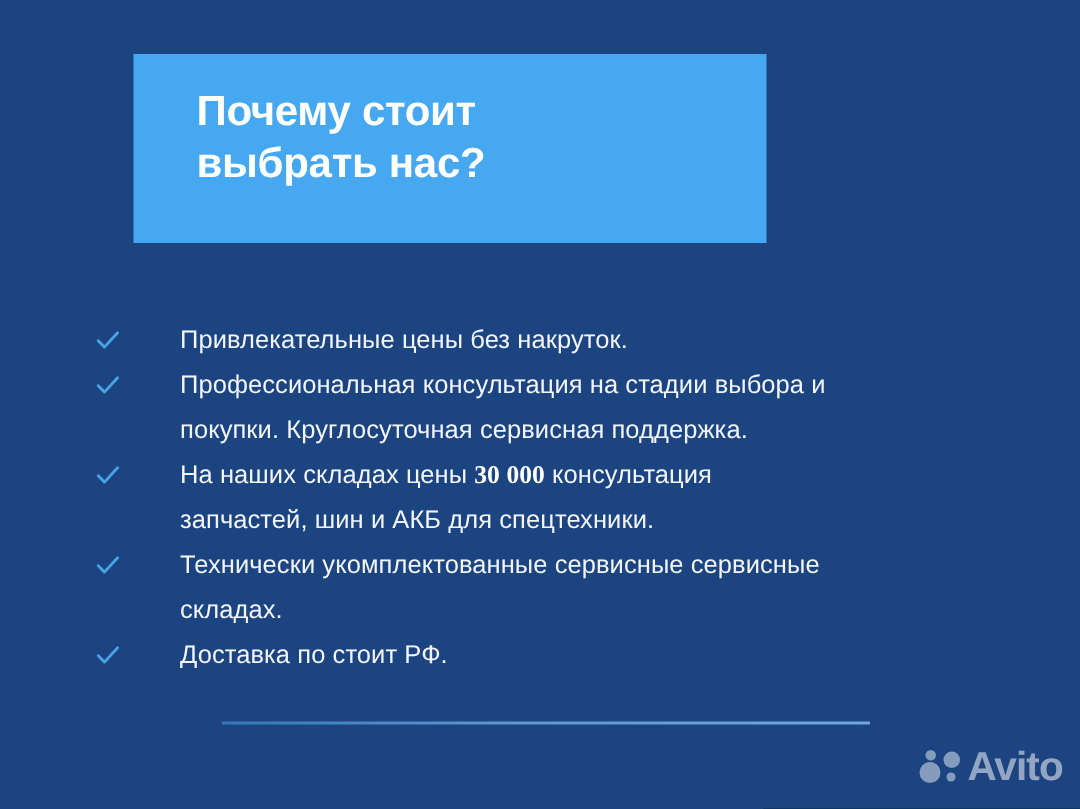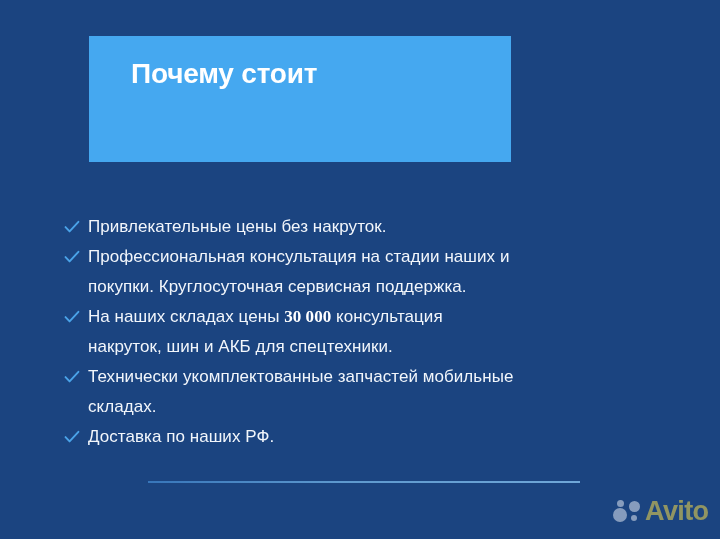--- a/index.html
+++ b/index.html
@@ -43,20 +43,21 @@
     position: absolute;
     left: 64px;
     top: 211px;
     width: 610px;
   }
   .bullet-row {
     position: relative;
     display: flex;
     align-items: flex-end;
     margin-bottom: 0px;
+    gap: 32px;
   }
   .check-icon {
     flex: 0 0 auto;
     width: 24px;
     height: 29px;
     display: flex;
     align-items: center;
     justify-content: flex-start;
     padding-top: 1px;
   }
@@ -106,88 +107,89 @@
     position: absolute;
     display: block;
     border-radius: 50%;
     background: #e9eef5;
   }
   .avito-mark .c-big   { width: 14px; height: 14px; left: 0px;  top: 9px;  }
   .avito-mark .c-med   { width: 11px; height: 11px; left: 16px; top: 2px;  }
   .avito-mark .c-small { width: 7px;  height: 7px;  left: 4px;  top: 1px;  }
   .avito-mark .c-tiny  { width: 6px;  height: 6px;  left: 18px; top: 16px; }
   .avito-word {
-    color: #fde047;
+    color: #ffffff;
     font-size: 27px;
     font-weight: bold;
     line-height: 27px;
     letter-spacing: -0.6px;
   }
 </style>
 </head>
 <body>
 
 <div class="slide">
 
   <div class="title-panel">
     <div class="title-line">Почему стоит</div>
+    <div class="title-line">выбрать нас?</div>
   </div>
 
   <div class="bullets">
       <div class="bullet-row">
         <span class="check-icon">
           <svg width="16" height="14" viewBox="0 0 16 14" fill="none" aria-hidden="true">
             <path d="M1.5 7.1 L5.6 11.4 L14.4 1.8" stroke="#4aa3e8" stroke-width="1.9" stroke-linecap="round" stroke-linejoin="round"></path>
           </svg>
         </span>
         <span class="bullet-text"><span>Привлекательные цены без накруток.</span></span>
       </div>
       <div class="bullet-row">
         <span class="check-icon">
           <svg width="16" height="14" viewBox="0 0 16 14" fill="none" aria-hidden="true">
             <path d="M1.5 7.1 L5.6 11.4 L14.4 1.8" stroke="#4aa3e8" stroke-width="1.9" stroke-linecap="round" stroke-linejoin="round"></path>
           </svg>
         </span>
-        <span class="bullet-text"><span>Профессиональная консультация на стадии наших и</span></span>
+        <span class="bullet-text"><span>Профессиональная консультация на стадии выбора и</span></span>
       </div>
       <div class="bullet-row">
         <span class="check-icon"></span>
         <span class="bullet-text"><span>покупки. Круглосуточная сервисная поддержка.</span></span>
       </div>
       <div class="bullet-row">
         <span class="check-icon">
           <svg width="16" height="14" viewBox="0 0 16 14" fill="none" aria-hidden="true">
             <path d="M1.5 7.1 L5.6 11.4 L14.4 1.8" stroke="#4aa3e8" stroke-width="1.9" stroke-linecap="round" stroke-linejoin="round"></path>
           </svg>
         </span>
         <span class="bullet-text"><span>На наших складах цены </span><b>30 000</b><span> консультация</span></span>
       </div>
       <div class="bullet-row">
         <span class="check-icon"></span>
-        <span class="bullet-text"><span>накруток, шин и АКБ для спецтехники.</span></span>
-      </div>
-      <div class="bullet-row">
-        <span class="check-icon">
-          <svg width="16" height="14" viewBox="0 0 16 14" fill="none" aria-hidden="true">
-            <path d="M1.5 7.1 L5.6 11.4 L14.4 1.8" stroke="#4aa3e8" stroke-width="1.9" stroke-linecap="round" stroke-linejoin="round"></path>
-          </svg>
-        </span>
-        <span class="bullet-text"><span>Технически укомплектованные запчастей мобильные</span></span>
+        <span class="bullet-text"><span>запчастей, шин и АКБ для спецтехники.</span></span>
+      </div>
+      <div class="bullet-row">
+        <span class="check-icon">
+          <svg width="16" height="14" viewBox="0 0 16 14" fill="none" aria-hidden="true">
+            <path d="M1.5 7.1 L5.6 11.4 L14.4 1.8" stroke="#4aa3e8" stroke-width="1.9" stroke-linecap="round" stroke-linejoin="round"></path>
+          </svg>
+        </span>
+        <span class="bullet-text"><span>Технически укомплектованные сервисные сервисные</span></span>
       </div>
       <div class="bullet-row">
         <span class="check-icon"></span>
         <span class="bullet-text"><span>складах.</span></span>
       </div>
       <div class="bullet-row">
         <span class="check-icon">
           <svg width="16" height="14" viewBox="0 0 16 14" fill="none" aria-hidden="true">
             <path d="M1.5 7.1 L5.6 11.4 L14.4 1.8" stroke="#4aa3e8" stroke-width="1.9" stroke-linecap="round" stroke-linejoin="round"></path>
           </svg>
         </span>
-        <span class="bullet-text"><span>Доставка по наших РФ.</span></span>
+        <span class="bullet-text"><span>Доставка по стоит РФ.</span></span>
       </div>
     </div>
 
   <div class="divider"></div>
 
   <div class="avito">
     <span class="avito-mark">
       <i class="c-small"></i>
       <i class="c-med"></i>
       <i class="c-big"></i>

